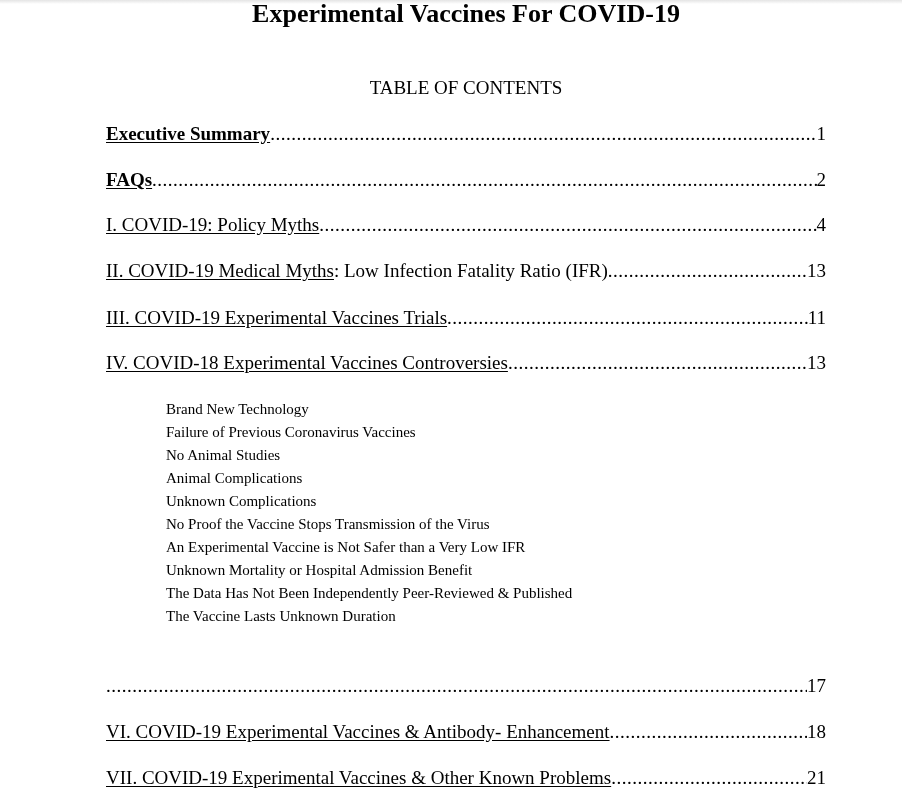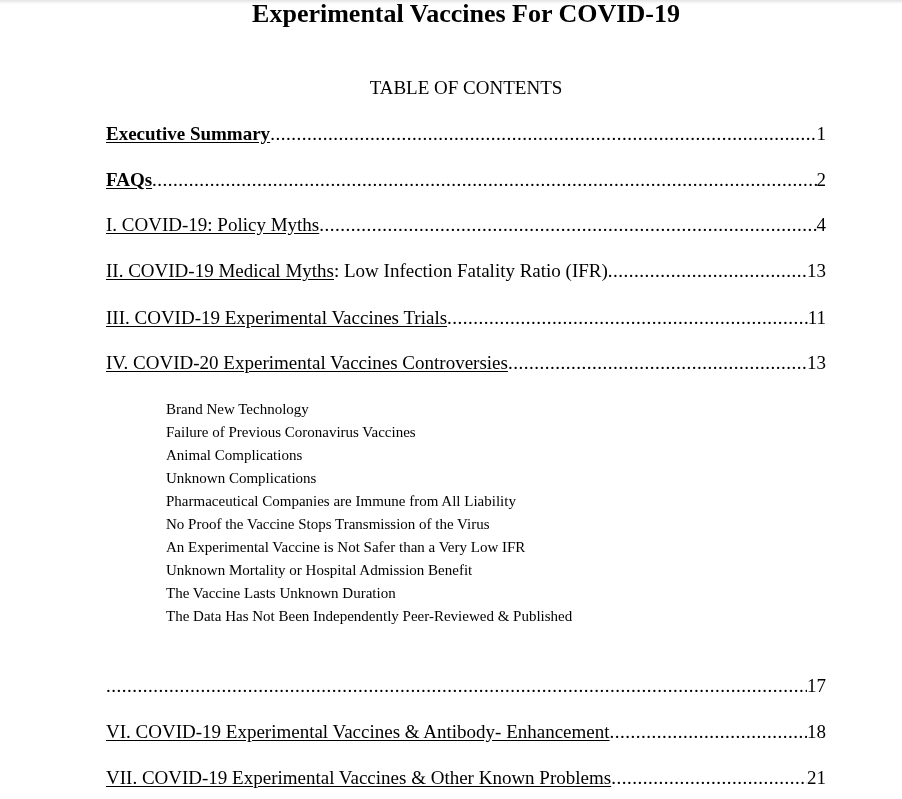--- a/index.html
+++ b/index.html
@@ -76,36 +76,36 @@
   <span class="page">13</span>
 </div>
 
 <div class="toc-row" style="top:306px">
   <span class="label"><span class="u">III. COVID-19 Experimental Vaccines Trials</span><span></span></span>
   <span class="leader"></span>
   <span class="page">11</span>
 </div>
 
 <div class="toc-row" style="top:351px">
-  <span class="label"><span class="u">IV. COVID-20 Experimental Vaccines Controversies</span><span></span></span>
+  <span class="label"><span class="u">IV. COVID-18 Experimental Vaccines Controversies</span><span></span></span>
   <span class="leader"></span>
   <span class="page">13</span>
 </div>
 
 <ul class="sub-list">
   <li>Brand New Technology</li>
   <li>Failure of Previous Coronavirus Vaccines</li>
+  <li>No Animal Studies</li>
   <li>Animal Complications</li>
   <li>Unknown Complications</li>
-  <li>Pharmaceutical Companies are Immune from All Liability</li>
   <li>No Proof the Vaccine Stops Transmission of the Virus</li>
   <li>An Experimental Vaccine is Not Safer than a Very Low IFR</li>
   <li>Unknown Mortality or Hospital Admission Benefit</li>
+  <li>The Data Has Not Been Independently Peer-Reviewed &amp; Published</li>
   <li>The Vaccine Lasts Unknown Duration</li>
-  <li>The Data Has Not Been Independently Peer-Reviewed &amp; Published</li>
 </ul>
 
 <div class="toc-row" style="top:674px">
   <span class="leader"></span>
   <span class="page">17</span>
 </div>
 
 <div class="toc-row" style="top:720px">
   <span class="label"><span class="u">VI. COVID-19 Experimental Vaccines &amp; Antibody- Enhancement</span><span></span></span>
   <span class="leader"></span>

